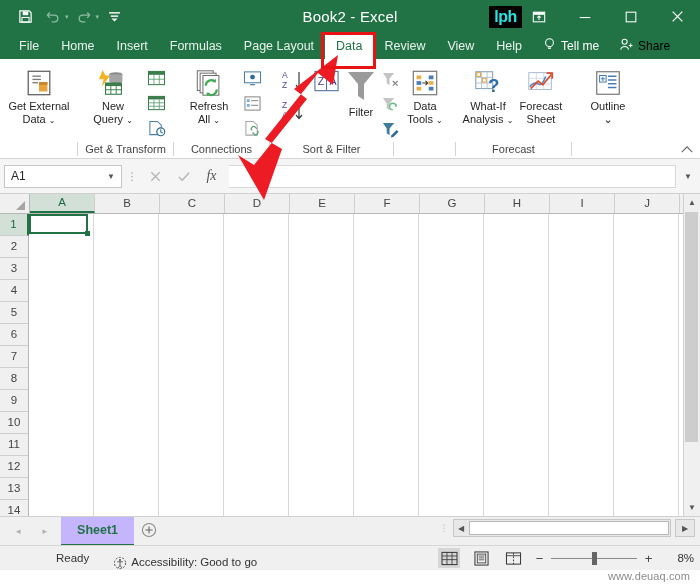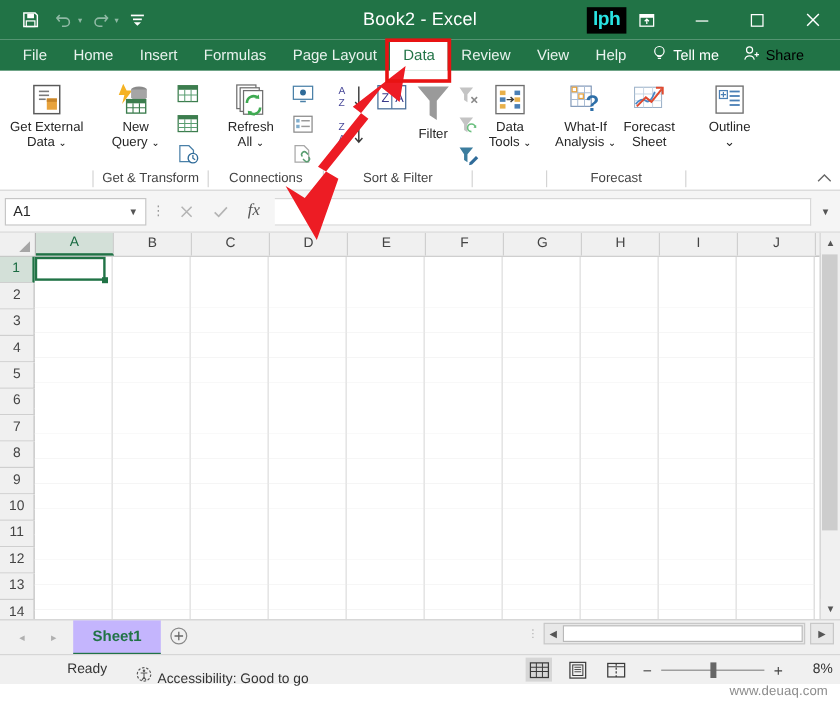--- a/index.html
+++ b/index.html
@@ -138,21 +138,21 @@
   .hsbar{width:216px;height:16px;background:#e8e8e8;border:1px solid #c8c8c8;display:flex;align-items:center;}
   .hsarrow{width:14px;text-align:center;color:#555;font-size:8px;}
   .hthumb{flex:1;height:12px;background:#fff;border:1px solid #b9b9b9;margin:0 1px;}
   .hsright{width:18px;height:16px;background:#e8e8e8;border:1px solid #c8c8c8;display:flex;align-items:center;justify-content:center;color:#555;font-size:8px;}
   
   .statusbar{
     height:24px;background:#f0f0f0;border-top:1px solid #d6d6d6;
     display:flex;align-items:center;font-size:11.5px;color:#333;position:relative;
   }
   .st-ready{padding-left:10px;margin-left:46px;}
-  .st-acc{display:flex;align-items:flex-end;gap:4px;padding-left:24px;margin-top:11px;}
+  .st-acc{display:flex;align-items:flex-start;gap:4px;padding-left:24px;margin-top:11px;}
   .viewbtns{position:absolute;right:176px;top:0;height:24px;display:flex;align-items:center;gap:10px;}
   .vbtn{width:22px;height:20px;display:flex;align-items:center;justify-content:center;color:#3a3a3a;}
   .vbtn.active{background:#d6d6d6;}
   .zoomarea{position:absolute;right:6px;top:0;height:24px;display:flex;align-items:center;gap:7px;}
   .zsign{font-size:13px;color:#444;width:9px;text-align:center;}
   .ztrack{width:86px;height:1px;background:#8a8a8a;position:relative;}
   .zthumb{position:absolute;left:41px;top:-6px;width:5px;height:13px;background:#666;}
   .zlabel{font-size:11.5px;color:#333;width:34px;text-align:right;}
   
   .redbox{

